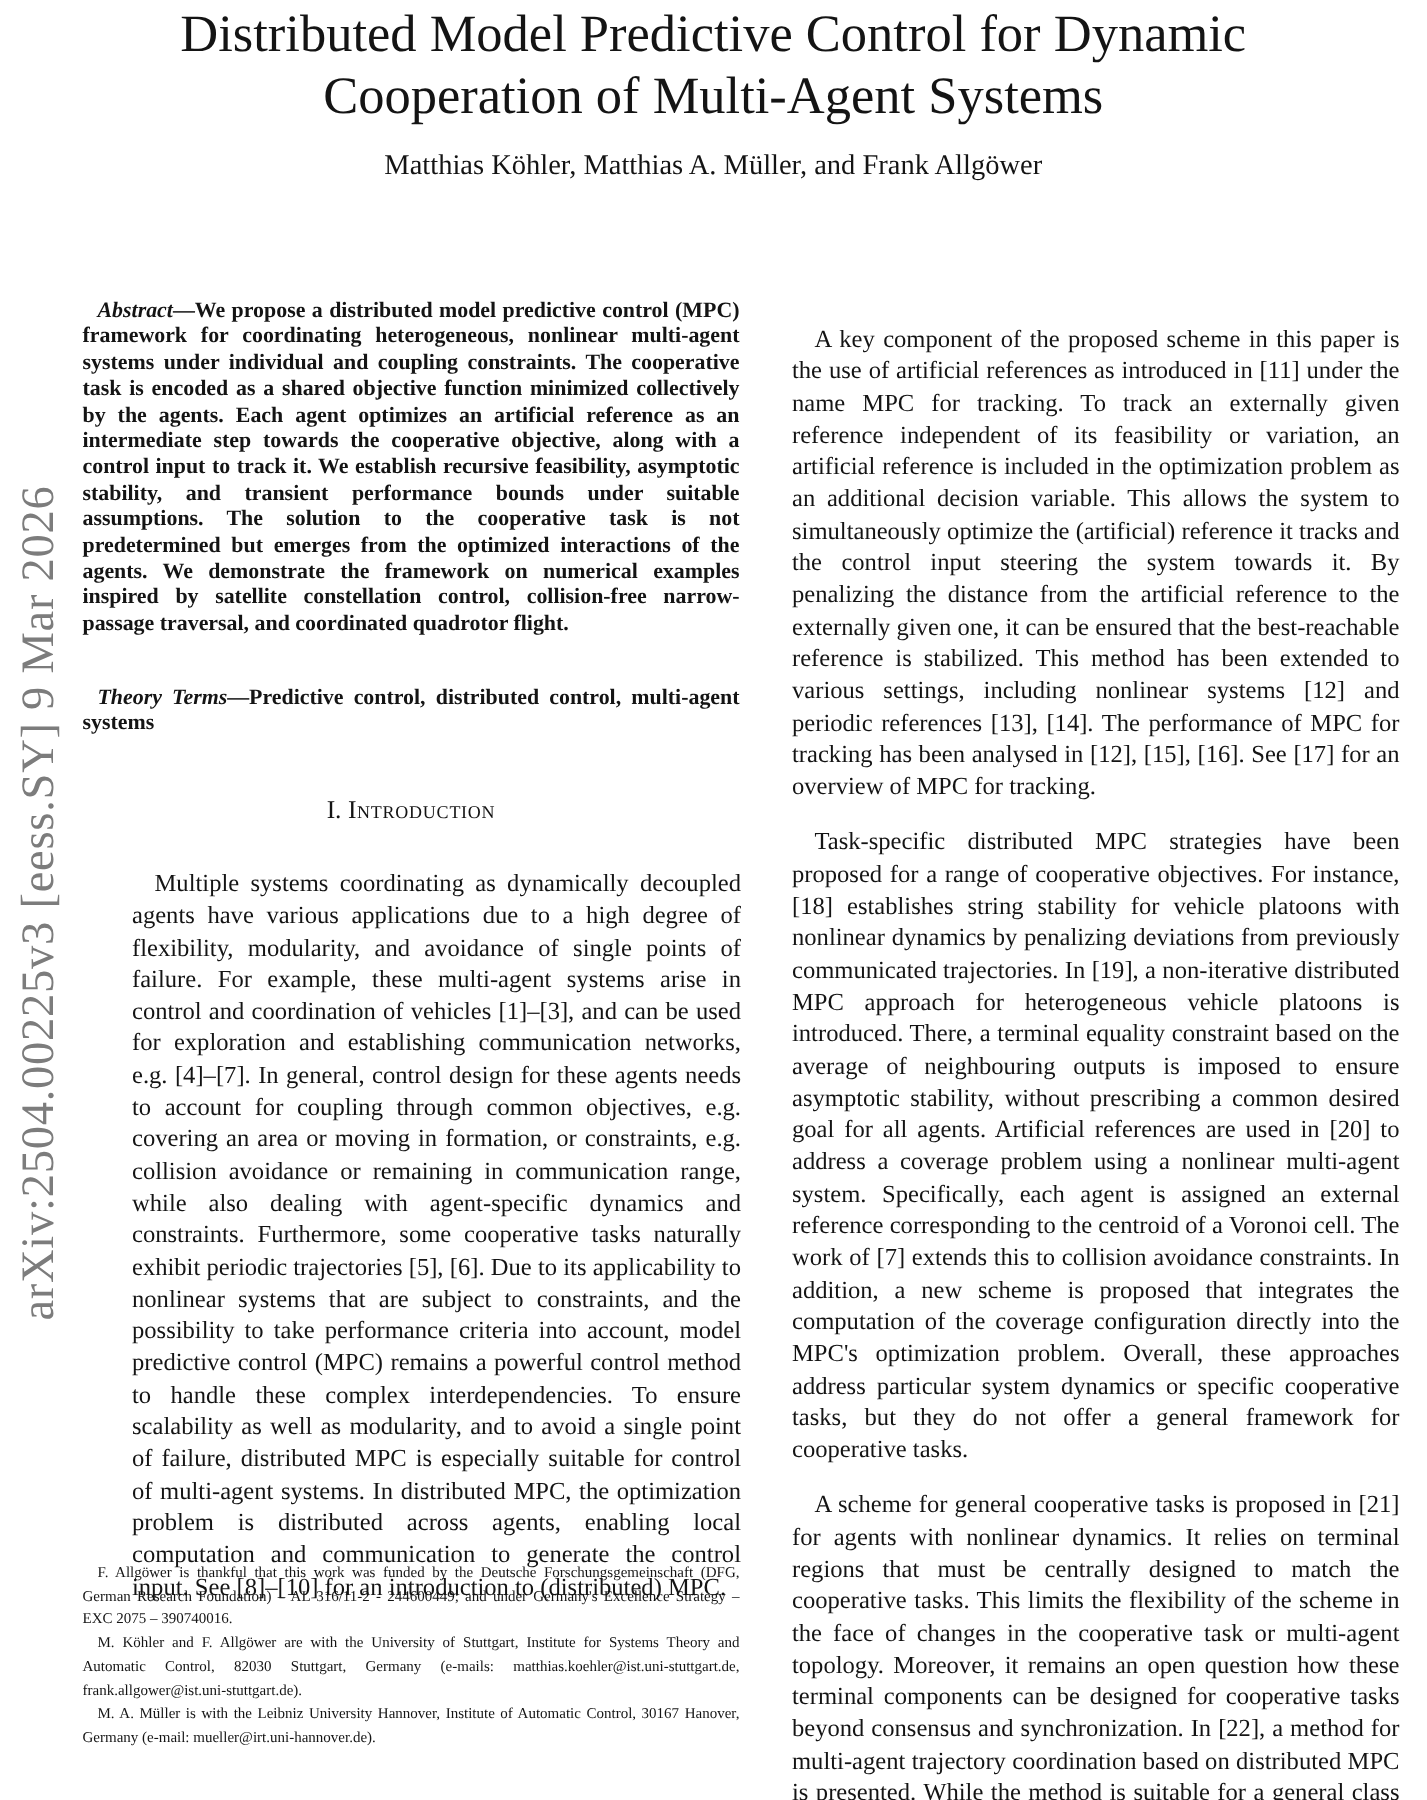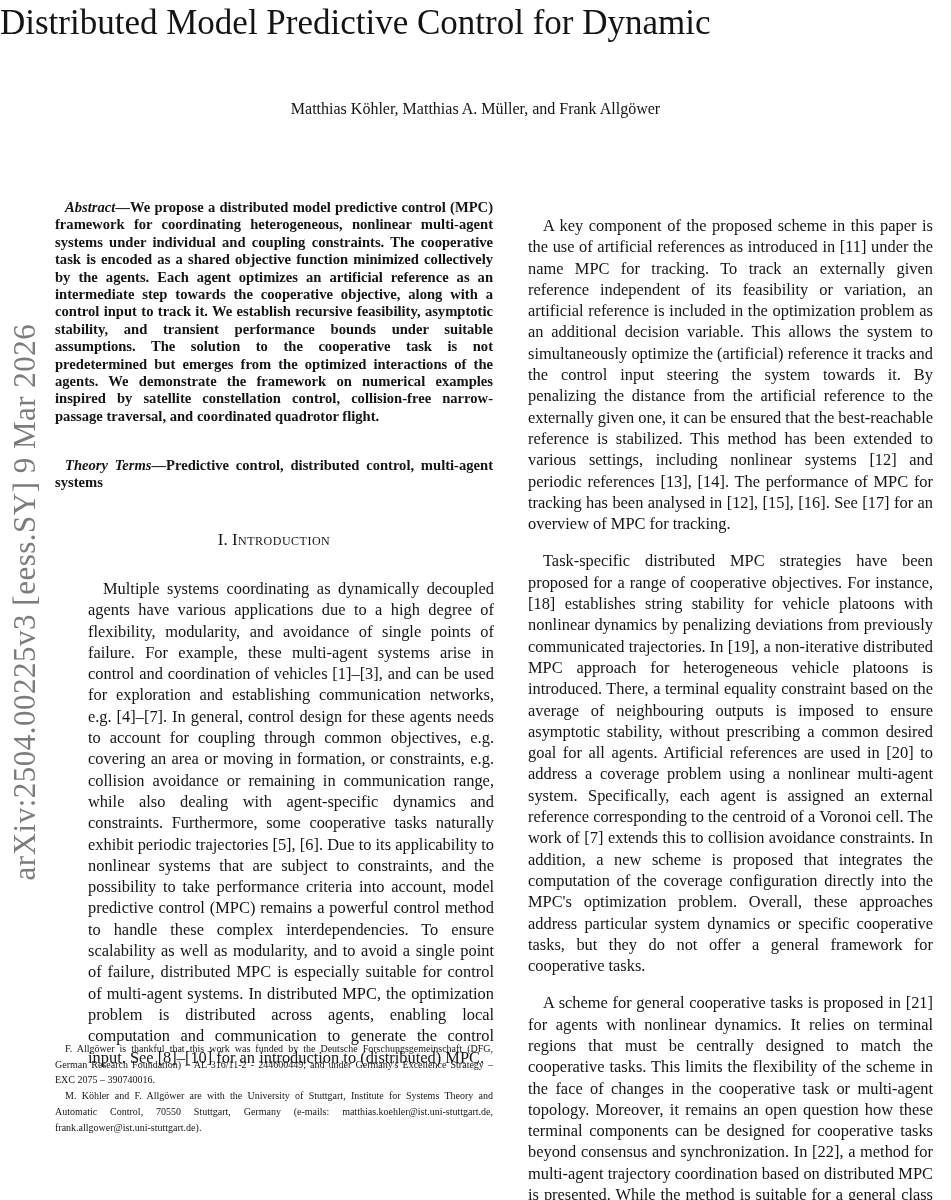--- a/index.html
+++ b/index.html
@@ -28,33 +28,33 @@
     white-space: nowrap;
     letter-spacing: 0.5px;
   }
 
   .title {
     position: absolute;
     top: 2px;
     left: 0;
     width: 100%;
     margin: 0;
-    text-align: left;
+    text-align: center;
     font-size: 35px;
     font-weight: 400;
     line-height: 41px;
   }
 
   .authors {
     position: absolute;
     top: 100px;
     left: 0;
     width: 100%;
     text-align: center;
-    font-size: 16px;
+    font-size: 19px;
   }
 
   .col {
     position: absolute;
     top: 199px;
   }
   .col-left  { left: 55px;  width: 438px; height: 845px; }
   .col-right { left: 512px; width: 437px; height: 1010px; }
 
   .abstract-p, .index-p {
@@ -103,20 +103,21 @@
 </style>
 </head>
 <body>
 
 <div class="page">
 
   <div class="watermark">arXiv:2504.00225v3 [eess.SY] 9 Mar 2026</div>
 
   <h1 class="title">
     <span>Distributed Model Predictive Control for Dynamic</span><br>
+    <span>Cooperation of Multi-Agent Systems</span>
   </h1>
 
   <div class="authors">Matthias Köhler, Matthias A. Müller, and Frank Allgöwer</div>
 
   <div class="col col-left">
 
     <p class="abstract-p"><span class="lbl-bi">Abstract</span><span>—We propose a distributed model predictive control (MPC) framework for coordinating heterogeneous, nonlinear multi-agent systems under individual and coupling constraints. The cooperative task is encoded as a shared objective function minimized collectively by the agents. Each agent optimizes an artificial reference as an intermediate step towards the cooperative objective, along with a control input to track it. We establish recursive feasibility, asymptotic stability, and transient performance bounds under suitable assumptions. The solution to the cooperative task is not predetermined but emerges from the optimized interactions of the agents. We demonstrate the framework on numerical examples inspired by satellite constellation control, collision-free narrow-passage traversal, and coordinated quadrotor flight.</span></p>
 
     <p class="index-p"><span class="lbl-bi">Theory Terms</span><span>—Predictive control, distributed control, multi-agent systems</span></p>
 
@@ -132,16 +133,17 @@
   </div>
 
   <div class="col col-right body-text">
     <p>A key component of the proposed scheme in this paper is the use of artificial references as introduced in [11] under the name MPC for tracking. To track an externally given reference independent of its feasibility or variation, an artificial reference is included in the optimization problem as an additional decision variable. This allows the system to simultaneously optimize the (artificial) reference it tracks and the control input steering the system towards it. By penalizing the distance from the artificial reference to the externally given one, it can be ensured that the best-reachable reference is stabilized. This method has been extended to various settings, including nonlinear systems [12] and periodic references [13], [14]. The performance of MPC for tracking has been analysed in [12], [15], [16]. See [17] for an overview of MPC for tracking.</p>
     <p>Task-specific distributed MPC strategies have been proposed for a range of cooperative objectives. For instance, [18] establishes string stability for vehicle platoons with nonlinear dynamics by penalizing deviations from previously communicated trajectories. In [19], a non-iterative distributed MPC approach for heterogeneous vehicle platoons is introduced. There, a terminal equality constraint based on the average of neighbouring outputs is imposed to ensure asymptotic stability, without prescribing a common desired goal for all agents. Artificial references are used in [20] to address a coverage problem using a nonlinear multi-agent system. Specifically, each agent is assigned an external reference corresponding to the centroid of a Voronoi cell. The work of [7] extends this to collision avoidance constraints. In addition, a new scheme is proposed that integrates the computation of the coverage configuration directly into the MPC's optimization problem. Overall, these approaches address particular system dynamics or specific cooperative tasks, but they do not offer a general framework for cooperative tasks.</p>
     <p>A scheme for general cooperative tasks is proposed in [21] for agents with nonlinear dynamics. It relies on terminal regions that must be centrally designed to match the cooperative tasks. This limits the flexibility of the scheme in the face of changes in the cooperative task or multi-agent topology. Moreover, it remains an open question how these terminal components can be designed for cooperative tasks beyond consensus and synchronization. In [22], a method for multi-agent trajectory coordination based on distributed MPC is presented. While the method is suitable for a general class of agents and cooperative tasks with pre-specified solutions, it focuses on solving the optimization problem and does not discuss recursive feasibility or the closed-loop dynamics.</p>
   </div>
 
   <div class="footnotes">
     <p>F. Allgöwer is thankful that this work was funded by the Deutsche Forschungsgemeinschaft (DFG, German Research Foundation) – AL 316/11-2 - 244600449; and under Germany's Excellence Strategy – EXC 2075 – 390740016.</p>
-    <p>M. Köhler and F. Allgöwer are with the University of Stuttgart, Institute for Systems Theory and Automatic Control, 70550 Stuttgart, Germany (e-mails: matthias.koehler@ist.uni-stuttgart.de, frank.allgower@ist.uni-stuttgart.de).</p>
+    <p>M. Köhler and F. Allgöwer are with the University of Stuttgart, Institute for Systems Theory and Automatic Control, 82030 Stuttgart, Germany (e-mails: matthias.koehler@ist.uni-stuttgart.de, frank.allgower@ist.uni-stuttgart.de).</p>
+    <p>M. A. Müller is with the Leibniz University Hannover, Institute of Automatic Control, 30167 Hanover, Germany (e-mail: mueller@irt.uni-hannover.de).</p>
   </div>
 
 </div>
 
 </body></html>

